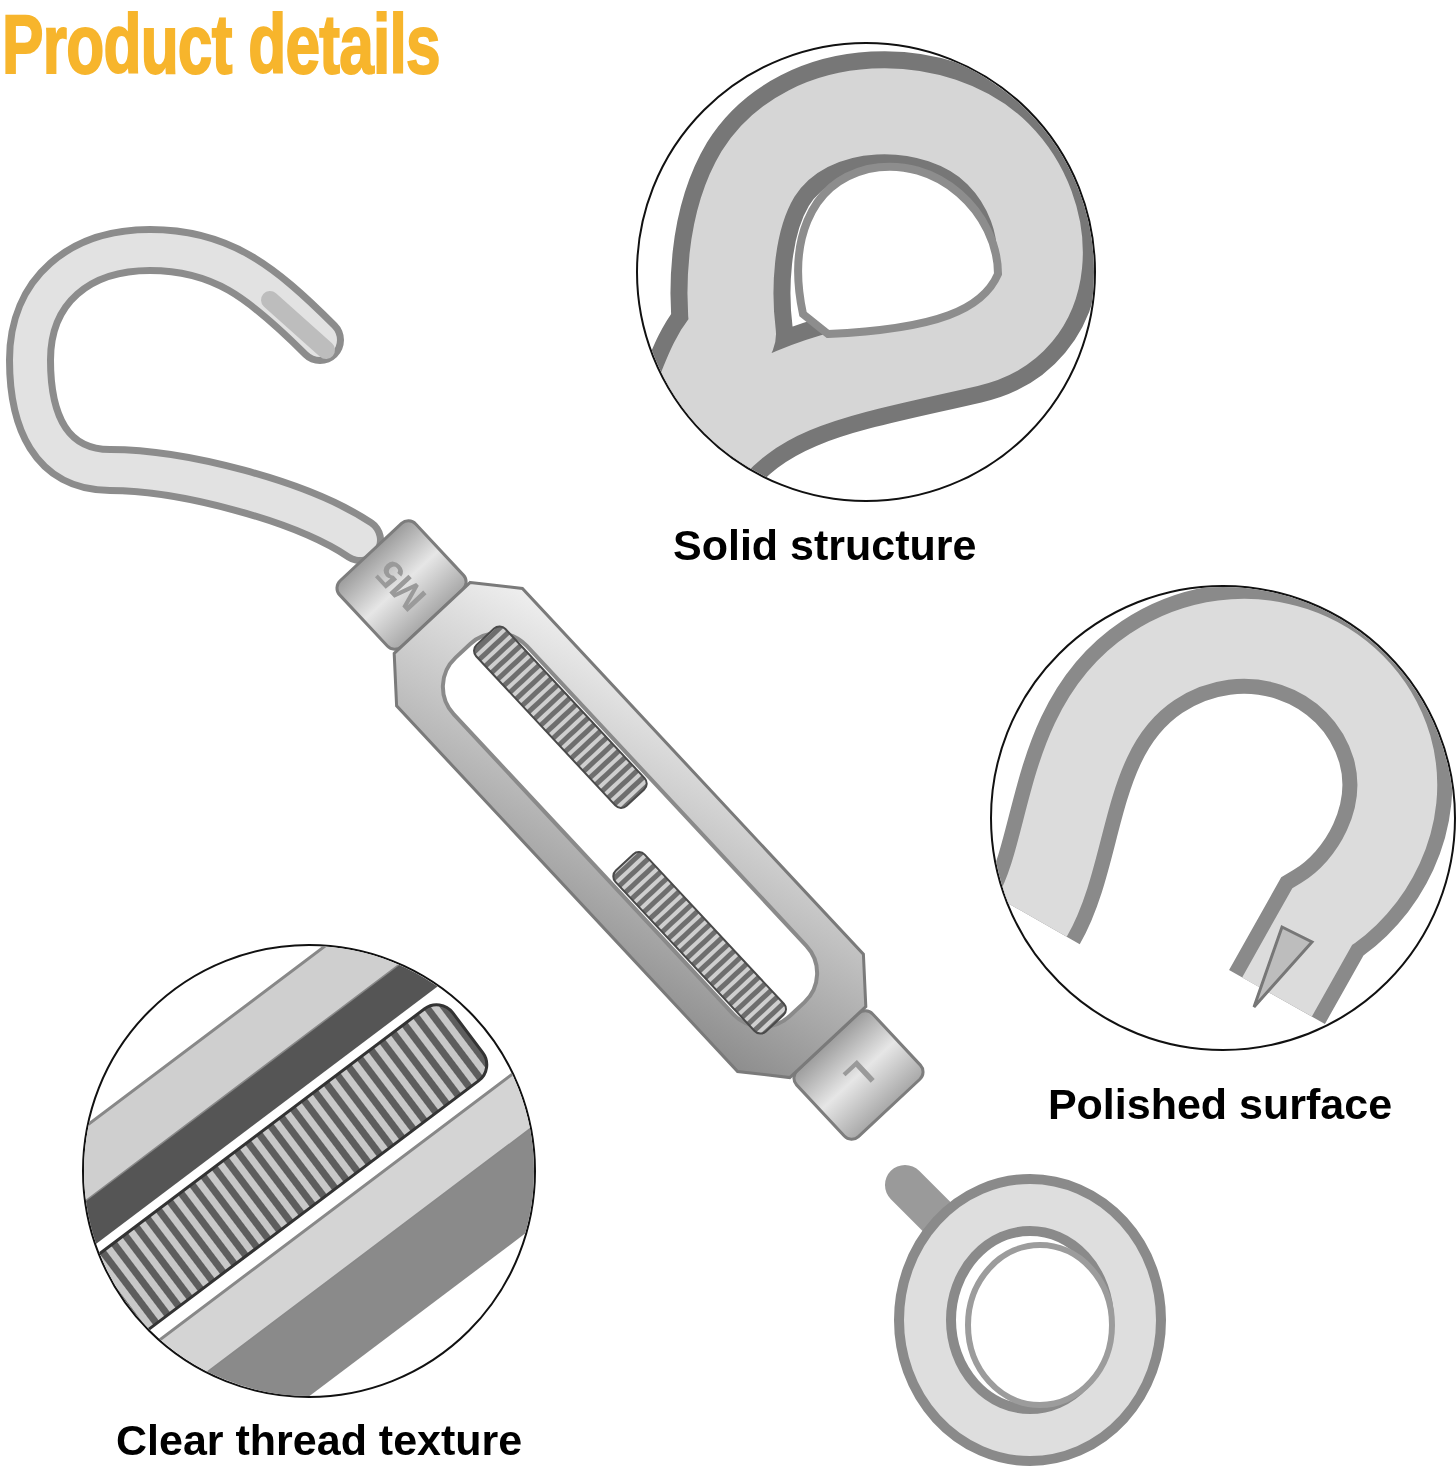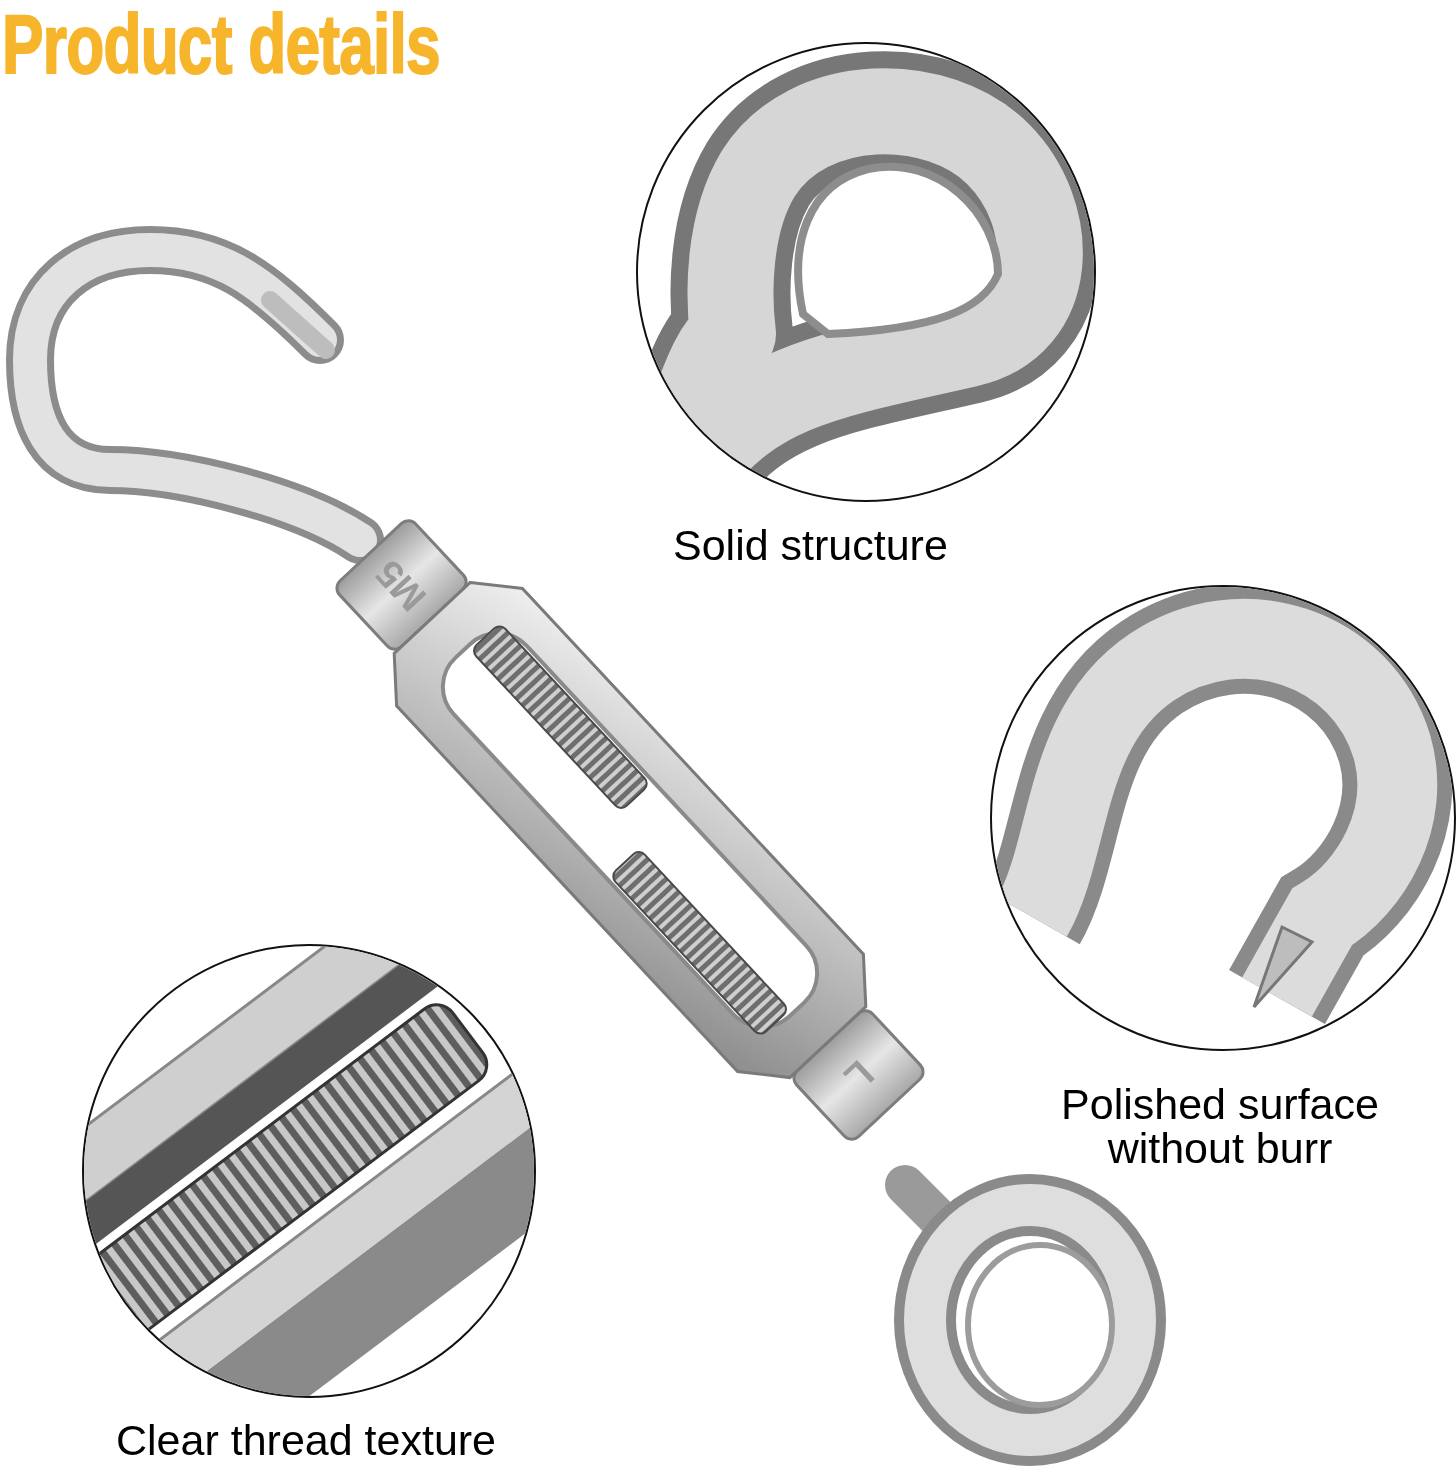--- a/index.html
+++ b/index.html
@@ -13,21 +13,21 @@
     transform: scaleX(0.74); transform-origin: left top;
     -webkit-text-stroke: 2px #f7b52c;
   }
   .main-art { position: absolute; left: 0; top: 0; width: 1456px; height: 1476px; }
   .callout {
     position: absolute; border: 2px solid #111; border-radius: 50%;
     overflow: hidden; background: #fff;
   }
   .callout svg { width: 100%; height: 100%; display: block; }
   .cap {
-    position: absolute; color: #000; font-weight: 400; font-size: 43px;
+    position: absolute; color: #000; font-weight: 700; font-size: 43px;
     line-height: 44px; text-align: center; white-space: nowrap;
   }
 </style>
 </head>
 <body>
 
 <div class="title">Product details</div>
 
 <svg class="main-art" viewBox="0 0 1456 1476" xmlns="http://www.w3.org/2000/svg">
   <defs>
@@ -88,21 +88,20 @@
 
 <div class="callout" style="left:990px; top:585px; width:462px; height:462px;">
   <svg viewBox="0 0 462 462">
     <path d="M40 330 C 80 260, 70 140, 160 80 C 250 20, 370 60, 400 160 C 420 230, 380 300, 330 330 L 285 410" fill="none" stroke="#8a8a8a" stroke-width="110" stroke-linecap="butt"></path>
     <path d="M40 330 C 80 260, 70 140, 160 80 C 250 20, 370 60, 400 160 C 420 230, 380 300, 330 330 L 285 410" fill="none" stroke="#dcdcdc" stroke-width="80" stroke-linecap="butt"></path>
     <path d="M262 420 L 290 340 L 320 355 Z" fill="#bdbdbd" stroke="#777" stroke-width="3"></path>
   </svg>
 </div>
 <div class="cap" style="left:1028px; top:1082px; width:384px;">
   <div>Polished surface</div>
-  <div>without burr</div>
 </div>
 
 <div class="callout" style="left:82px; top:944px; width:450px; height:450px;">
   <svg viewBox="0 0 450 450">
     <defs>
       <pattern id="thread2" width="14" height="60" patternUnits="userSpaceOnUse">
         <rect width="14" height="60" fill="#5e5e5e"></rect>
         <rect x="0" width="7" height="60" fill="#c8c8c8"></rect>
       </pattern>
     </defs>

